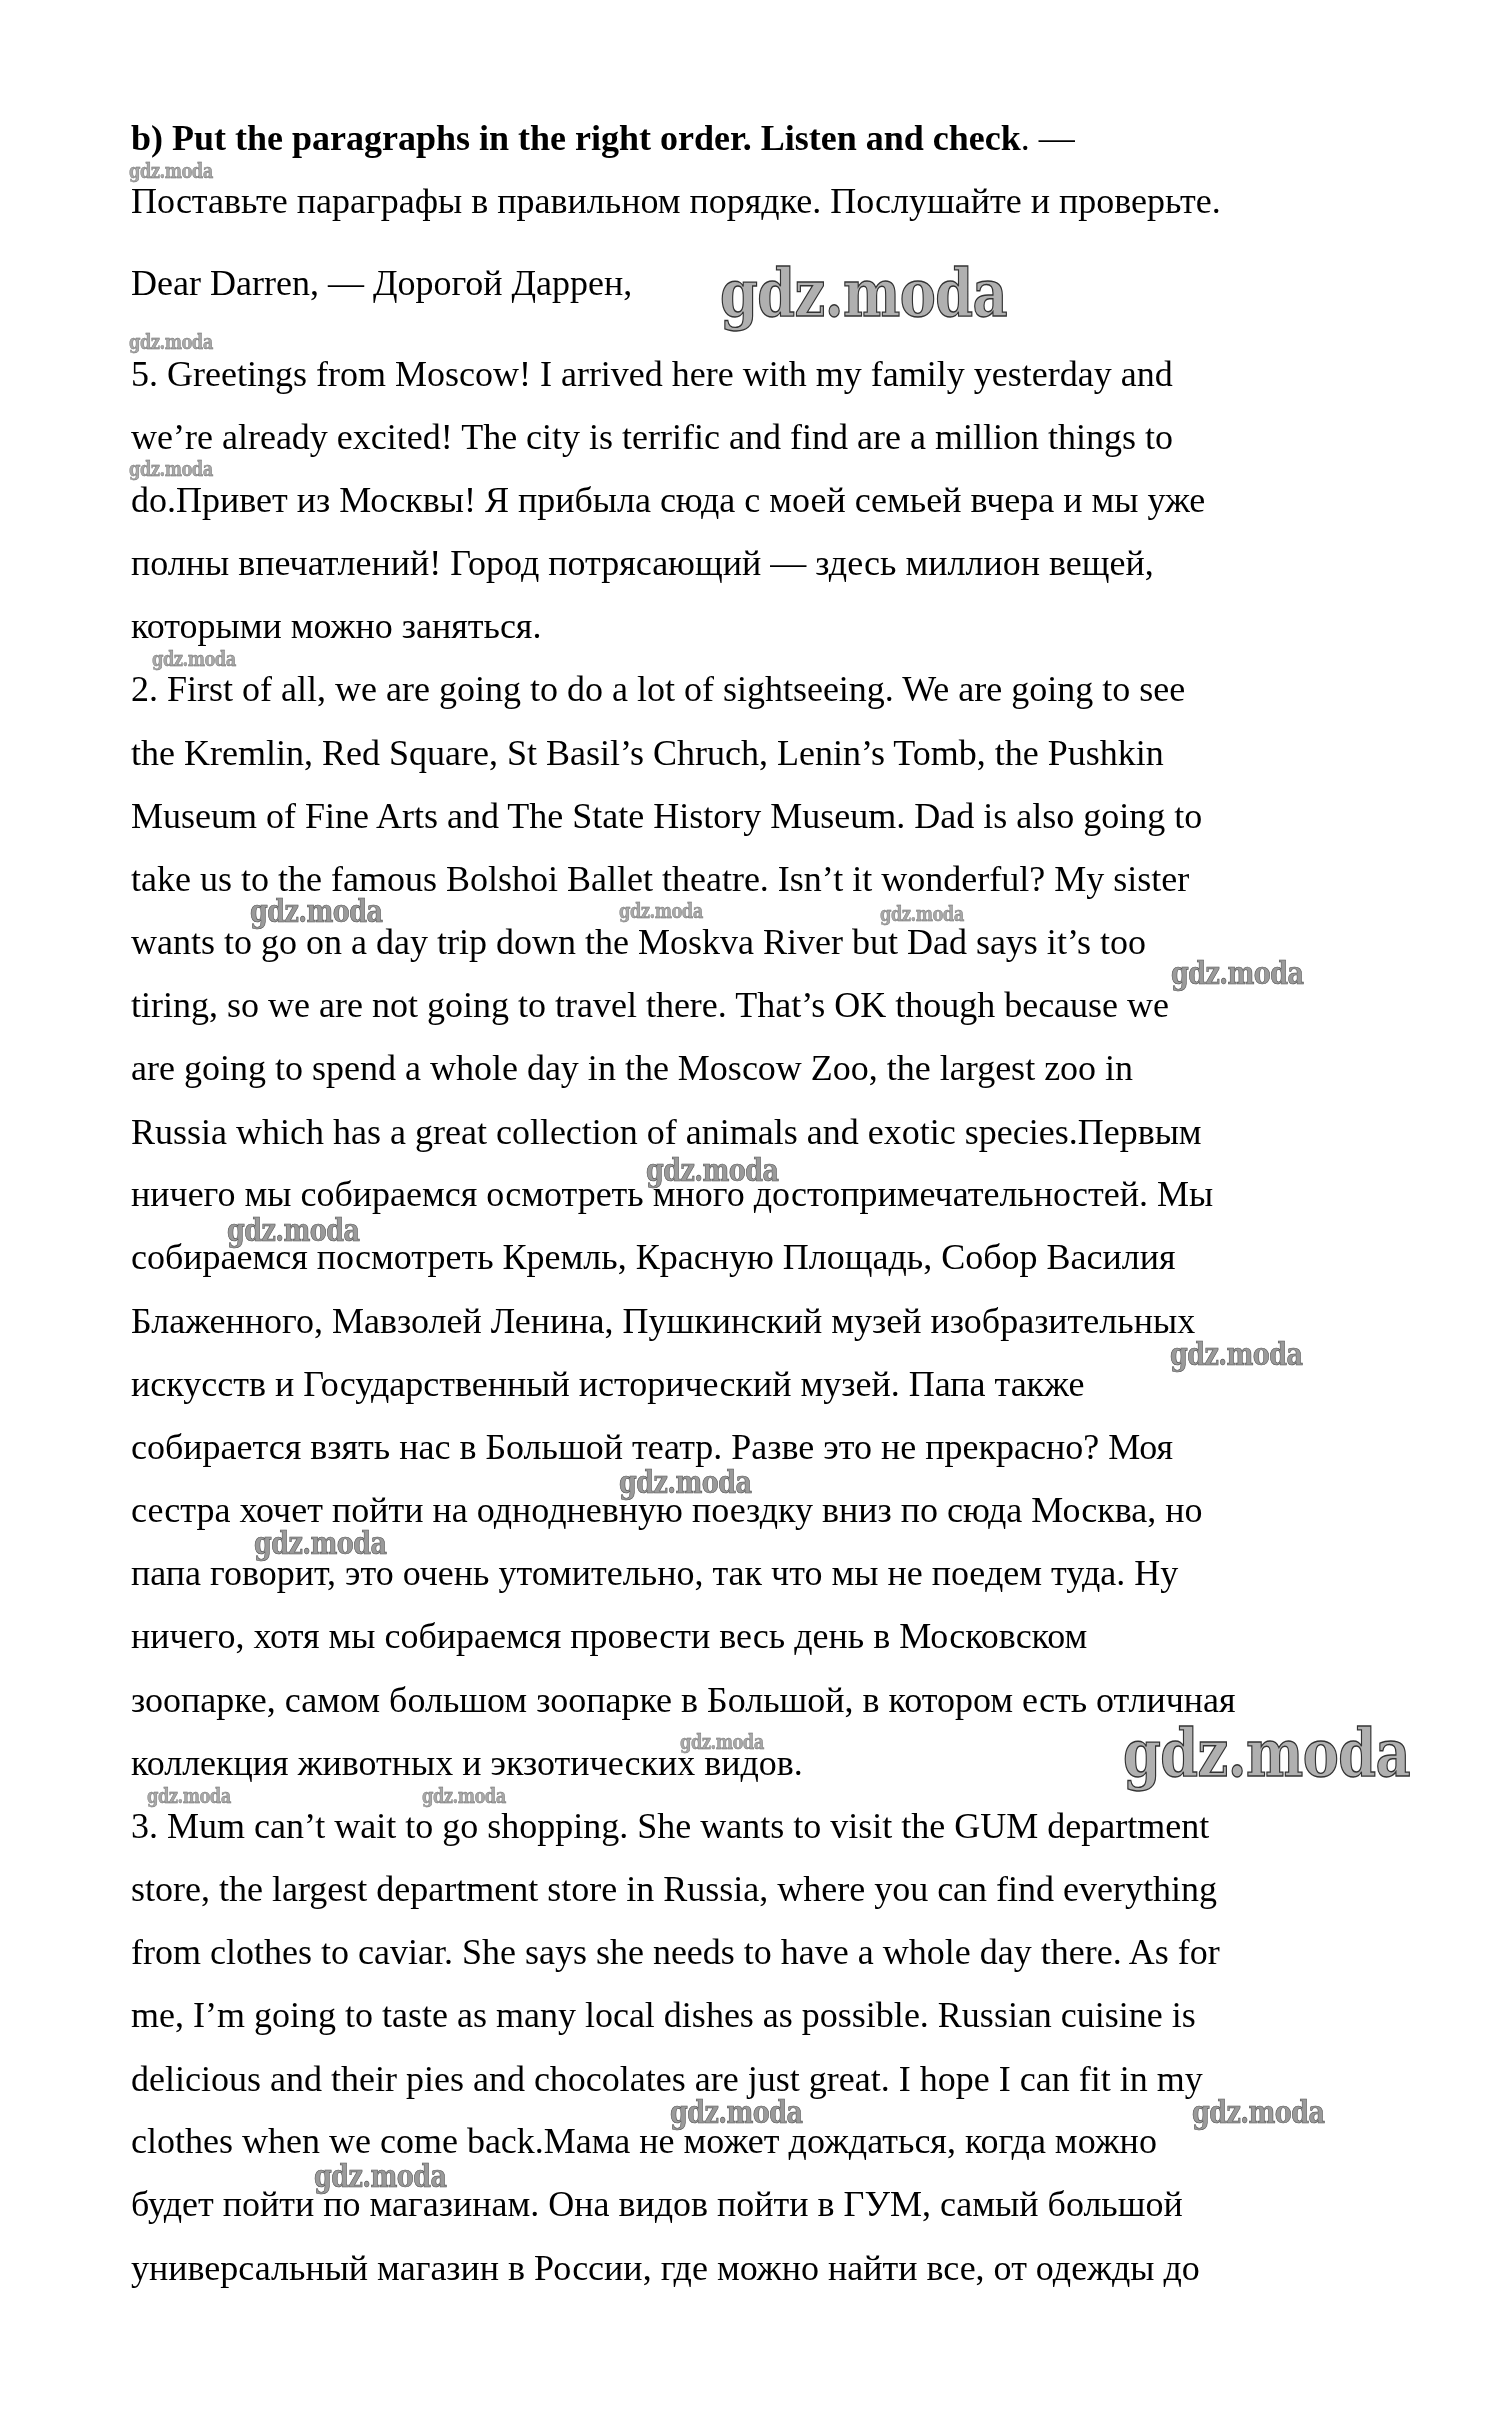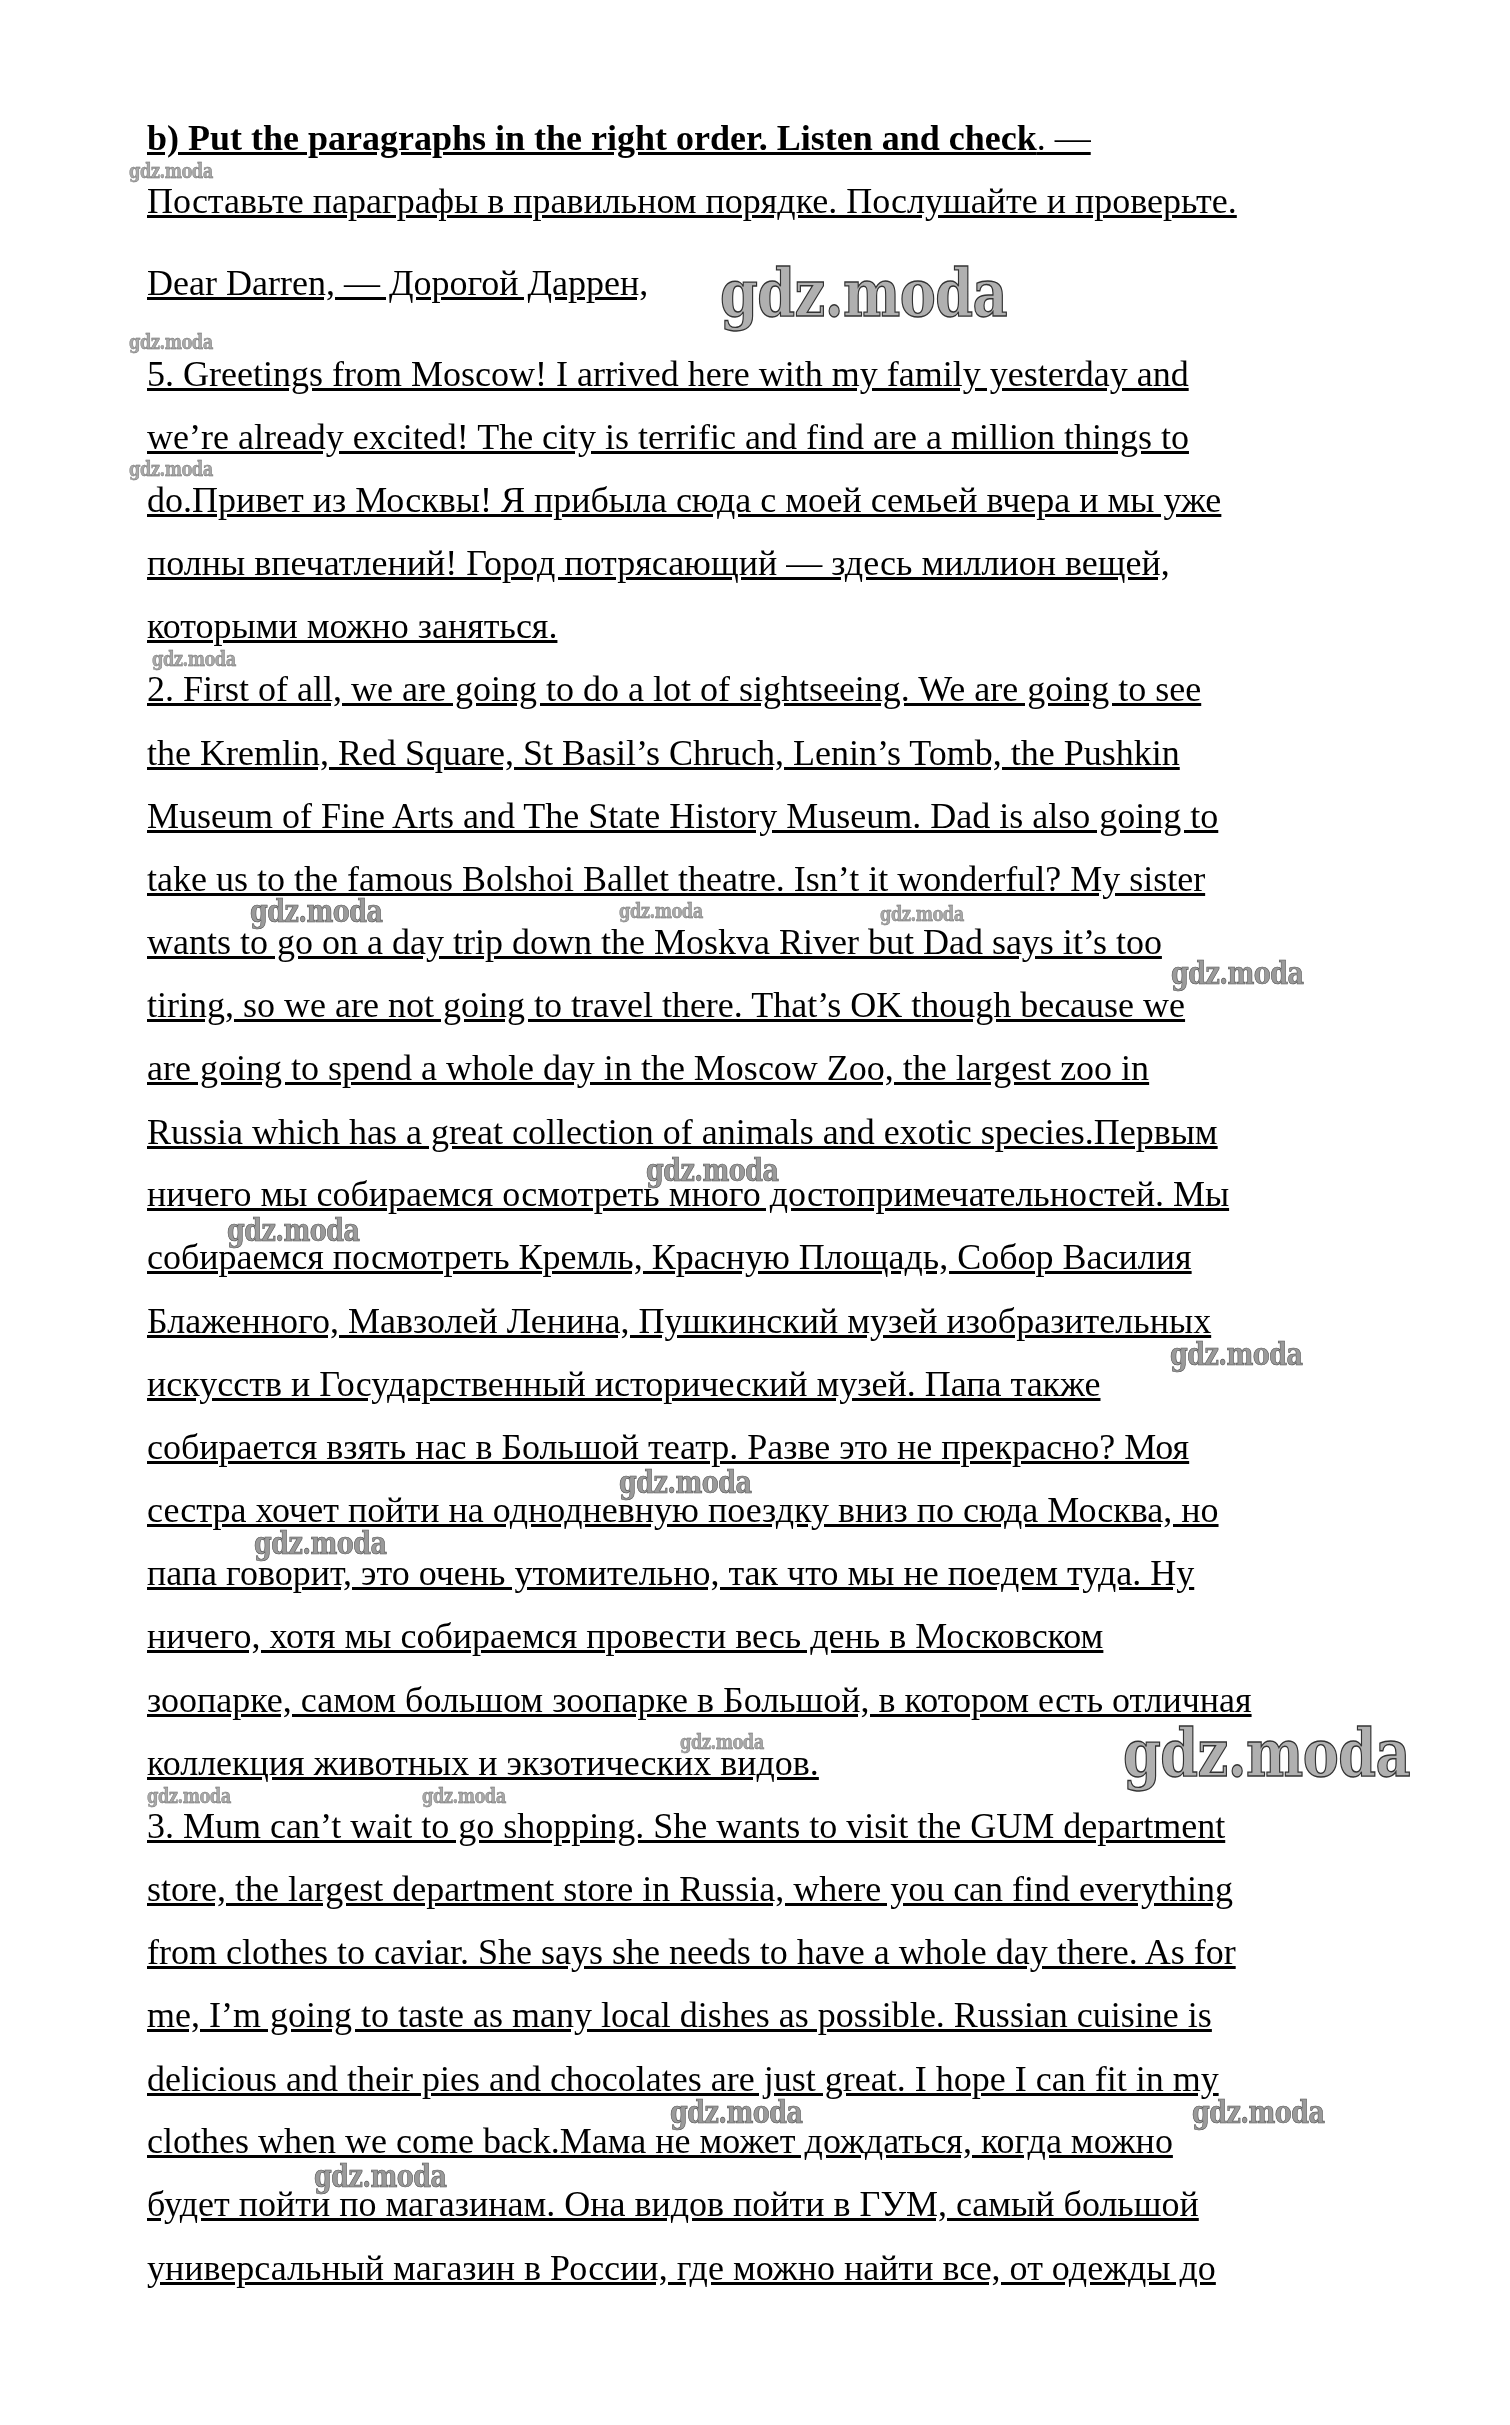--- a/index.html
+++ b/index.html
@@ -2,21 +2,21 @@
 <html style="font-size:11.4px"><head>
 <meta charset="utf-8">
 <style>
   html, body { margin: 0; padding: 0; background: #ffffff; }
   body { width: 1510px; height: 2426px; position: relative; overflow: hidden; }
   .page {
     position: absolute; left: 131px; top: 0; width: 1301px;
     font-family: "Liberation Serif", "DejaVu Serif", serif;
     color: #000; font-size: 36px; line-height: 63px;
   }
-  .line { position: absolute; left: 16px; white-space: nowrap; text-decoration: underline; }
+  .line { position: absolute; left: 0; white-space: nowrap; }
   .title { font-weight: bold; }
   .title .dash { font-weight: normal; }
   .wm {
     position: absolute; font-family: "DejaVu Serif", "Liberation Serif", serif;
     font-weight: bold; color: #9a9a9a; letter-spacing: -0.7px;
     -webkit-text-stroke: 0.7px #555; white-space: nowrap;
     transform: scaleX(0.82); transform-origin: left top;
   }
   .wm.s { font-size: 20px; color: #a8a8a8; -webkit-text-stroke: 0.4px #666; }
   .wm.m { font-size: 31px; }

